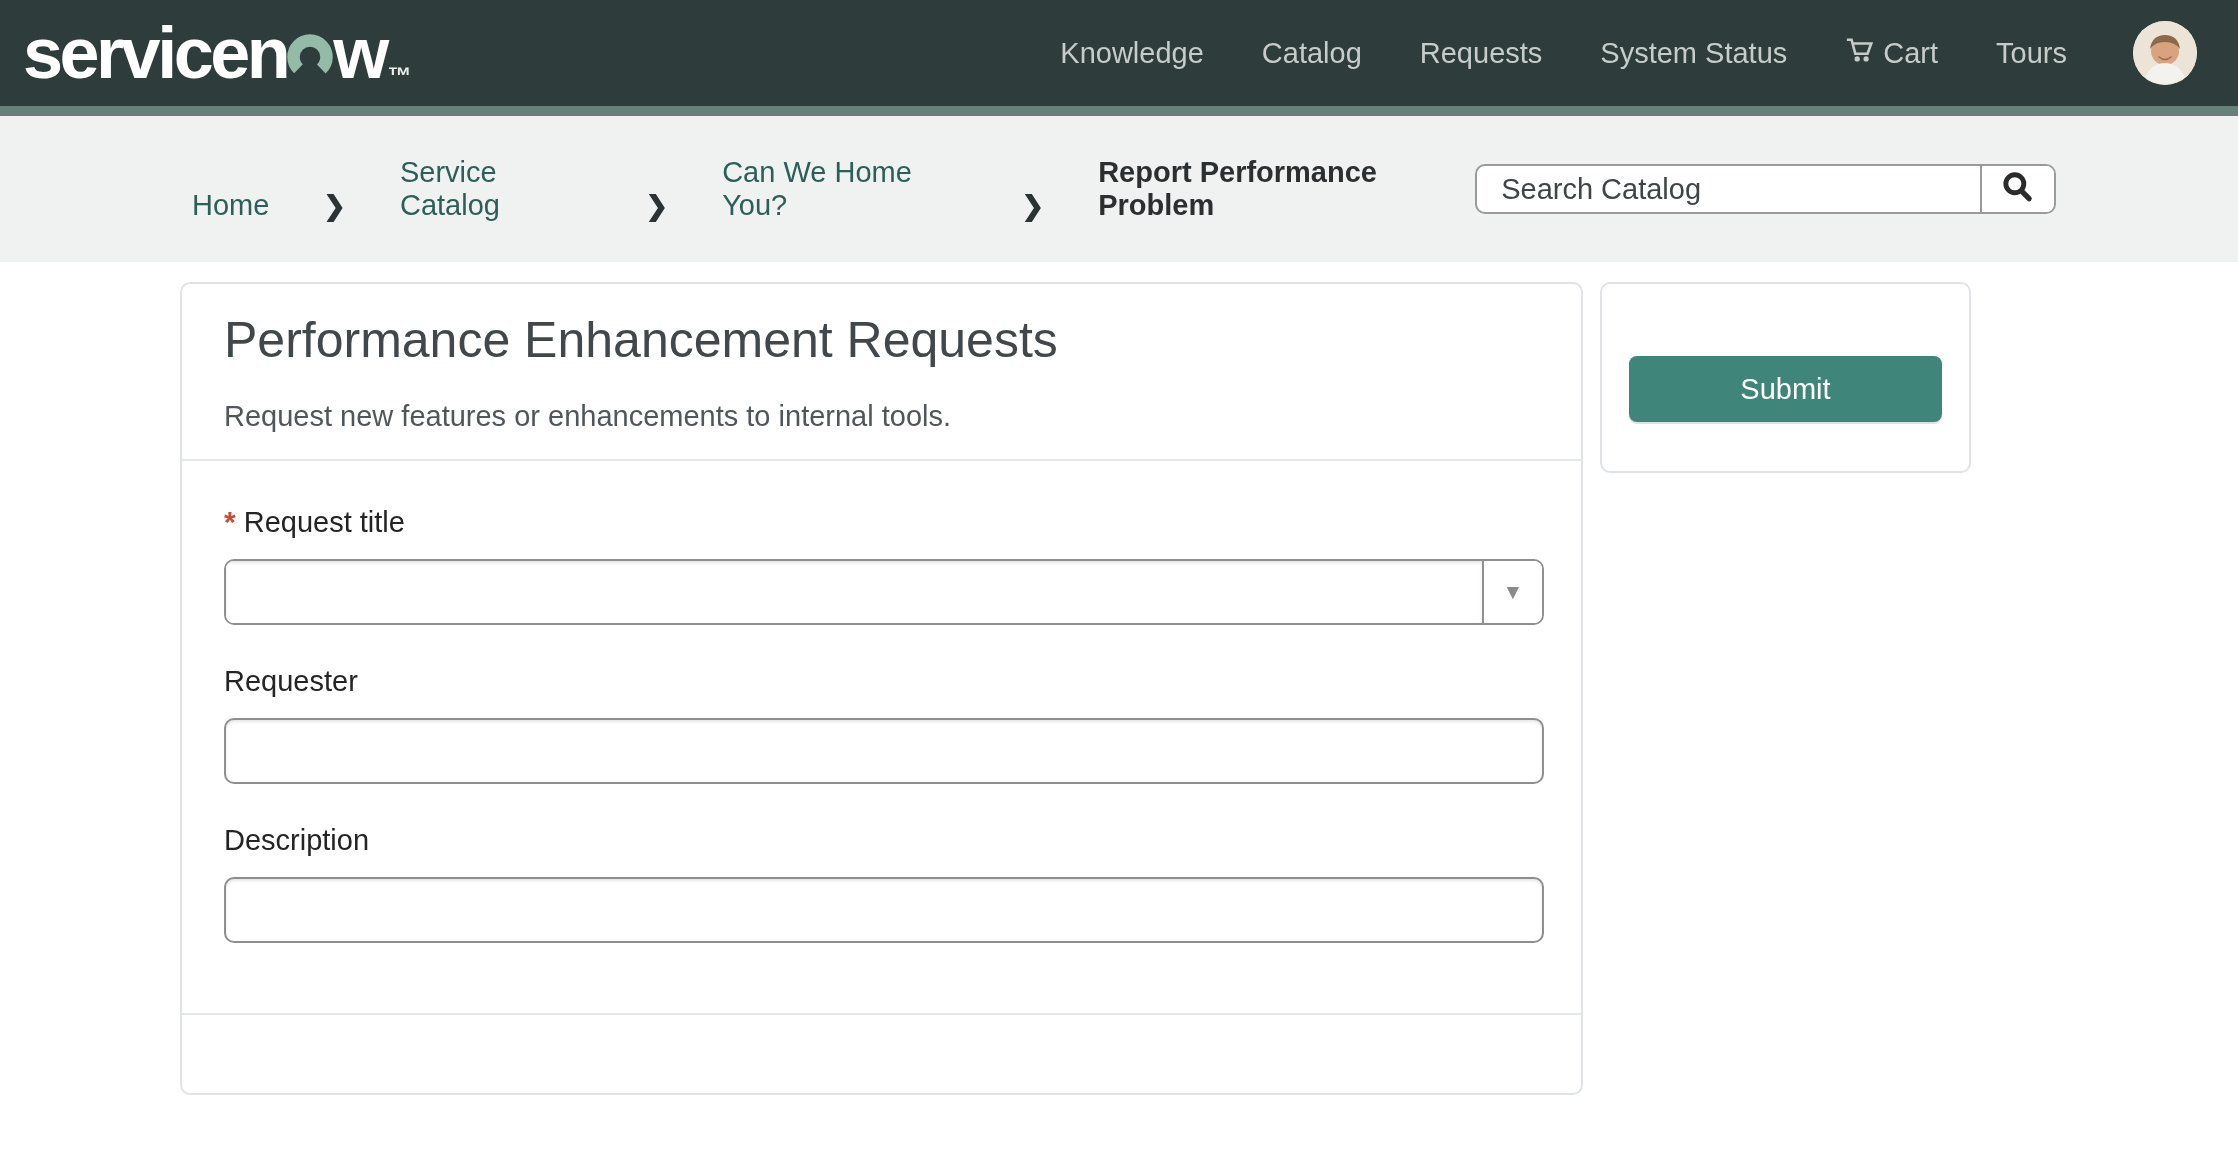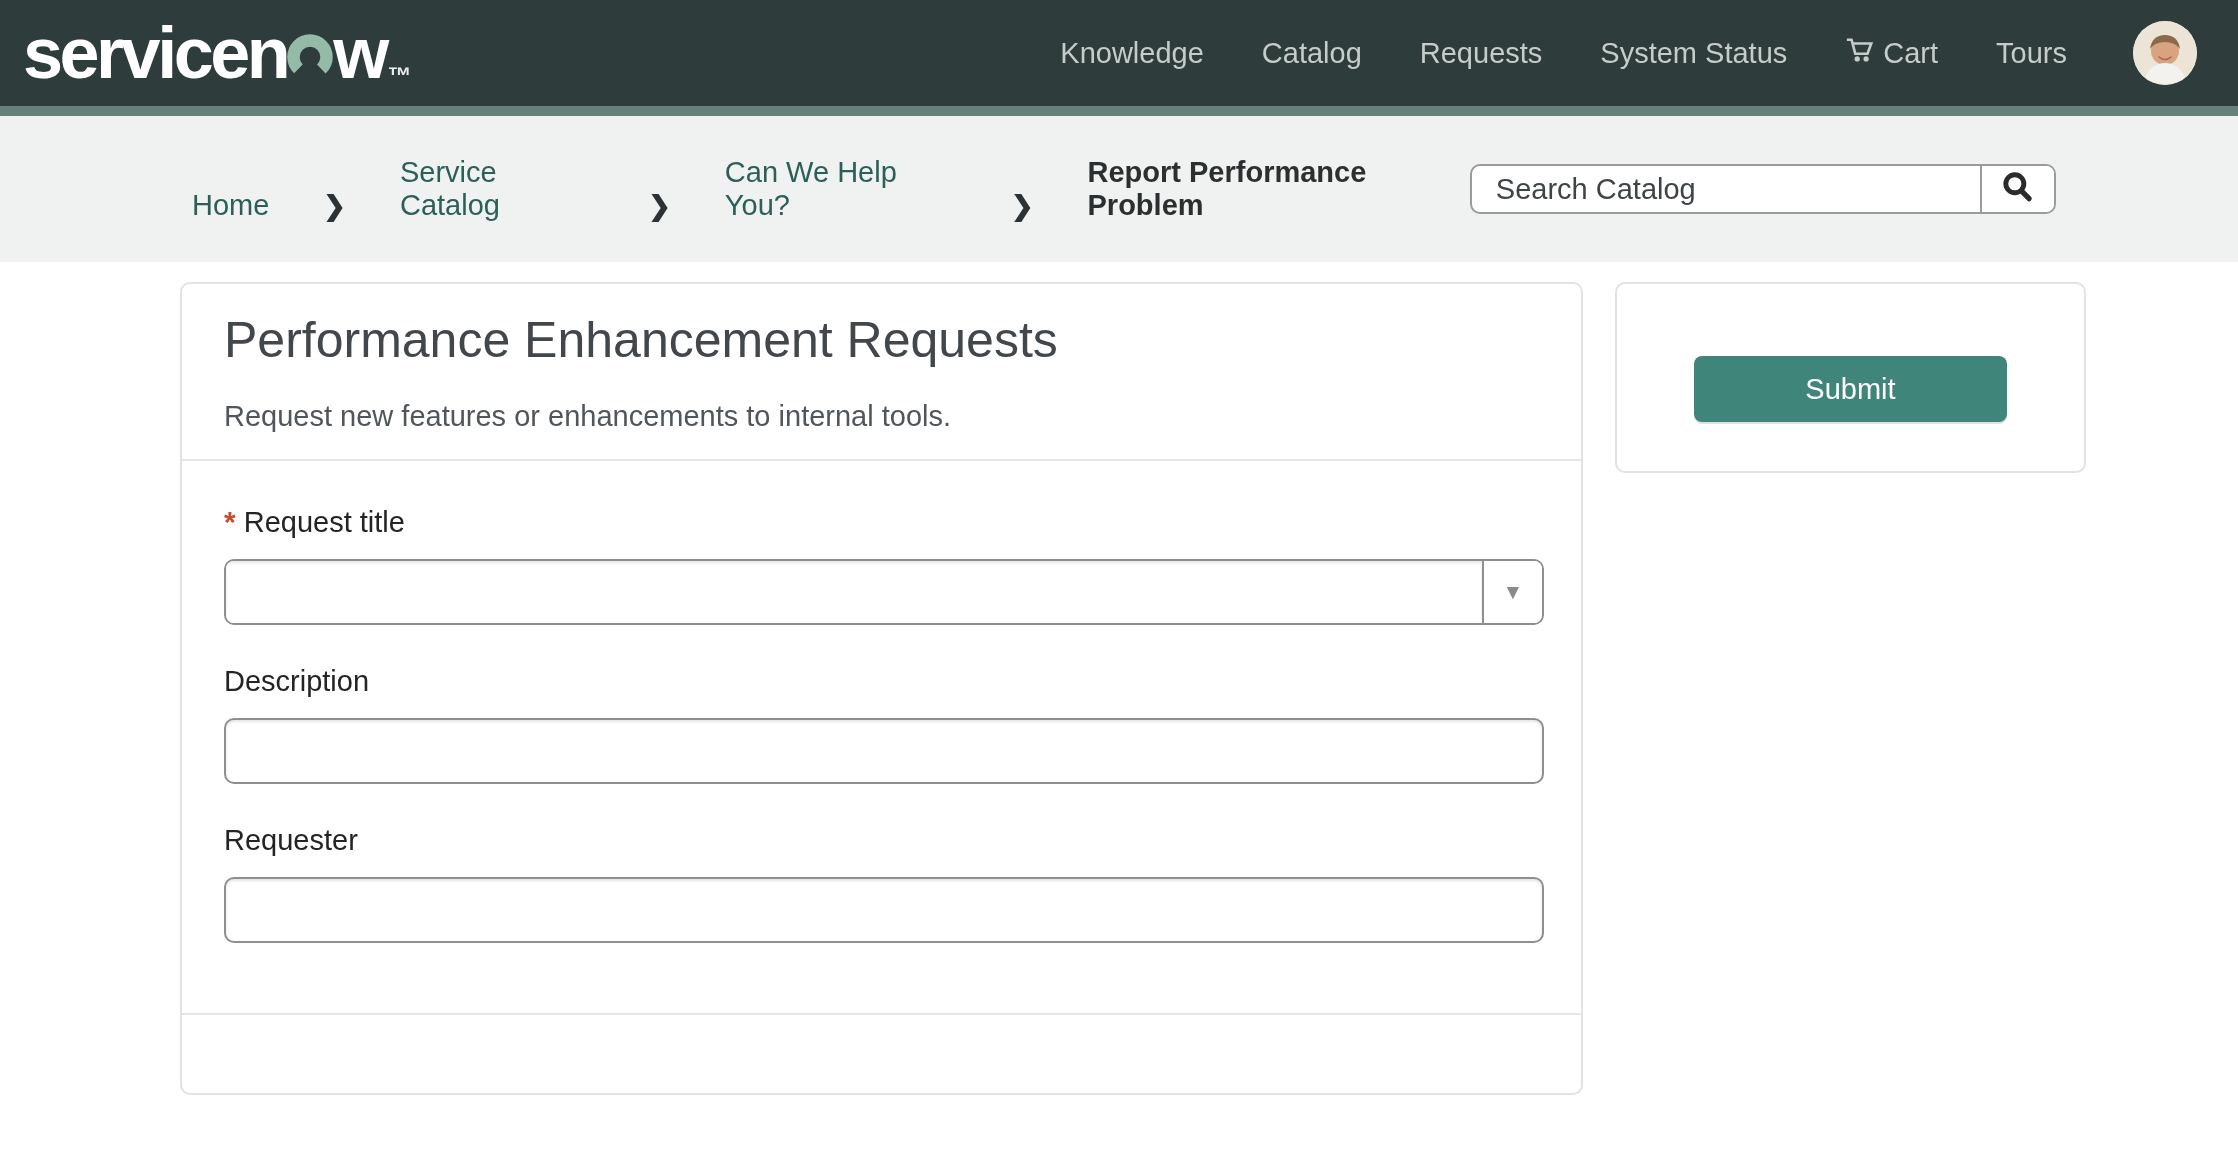--- a/index.html
+++ b/index.html
@@ -178,21 +178,21 @@
     color: #8a8a8a;
     font-size: 21px;
     display: flex;
     align-items: center;
     justify-content: center;
     cursor: pointer;
   }
   .card-footer { border-top: 2px solid #e4e8ea; height: 80px; border-radius: 0 0 10px 10px; }
 
   
-  .submit-card { width: 471px; height: 191px; margin-left: 32px; }
+  .submit-card { width: 371px; height: 191px; margin-left: 17px; }
   .submit-btn {
     display: block;
     width: 313px;
     height: 66px;
     margin: 72px auto 0;
     background: #40857a;
     color: #ffffff;
     font-family: "Liberation Sans", sans-serif;
     font-size: 29px;
     border: none;
@@ -252,21 +252,21 @@
 </div>
 
 <div class="accent-strip"></div>
 
 <div class="crumb-bar">
   <nav class="breadcrumb">
     <a class="crumb-link">Home</a>
     <span class="crumb-sep">❯</span>
     <a class="crumb-link">Service Catalog</a>
     <span class="crumb-sep">❯</span>
-    <a class="crumb-link">Can We Help You?</a>
+    <a class="crumb-link">Can We Home You?</a>
     <span class="crumb-sep">❯</span>
     <span class="crumb-current">Report Performance Problem</span>
   </nav>
 
   <div class="searchbox">
     <input type="text" placeholder="Search Catalog" style="">
     <button class="search-btn">
       <span><svg width="36" height="36" viewBox="0 0 34 34">
             <circle cx="14" cy="13" r="8.5" fill="none" stroke="#2b2b2b" stroke-width="4.6"></circle>
             <line x1="20.5" y1="20" x2="27.5" y2="27" stroke="#2b2b2b" stroke-width="5" stroke-linecap="round"></line>
@@ -294,32 +294,32 @@
         <div class="combo">
           <input type="text" value="" style="">
           <button class="dd-toggle">
             <span>▼</span>
           </button>
         </div>
       </div>
 
       <div class="field-group">
         <div class="field-label">
+          <span>Requester</span>
+        </div>
+        <input class="text-input" type="text" value="" style="">
+      </div>
+
+      <div class="field-group">
+        <div class="field-label">
           <span>Description</span>
         </div>
         <input class="text-input" type="text" value="" style="">
       </div>
 
-      <div class="field-group">
-        <div class="field-label">
-          <span>Requester</span>
-        </div>
-        <input class="text-input" type="text" value="" style="">
-      </div>
-
     </div>
 
     <div class="card-footer"></div>
   </div>
 
   <div class="card submit-card">
     <button class="submit-btn">Submit</button>
   </div>
 
 </div>

